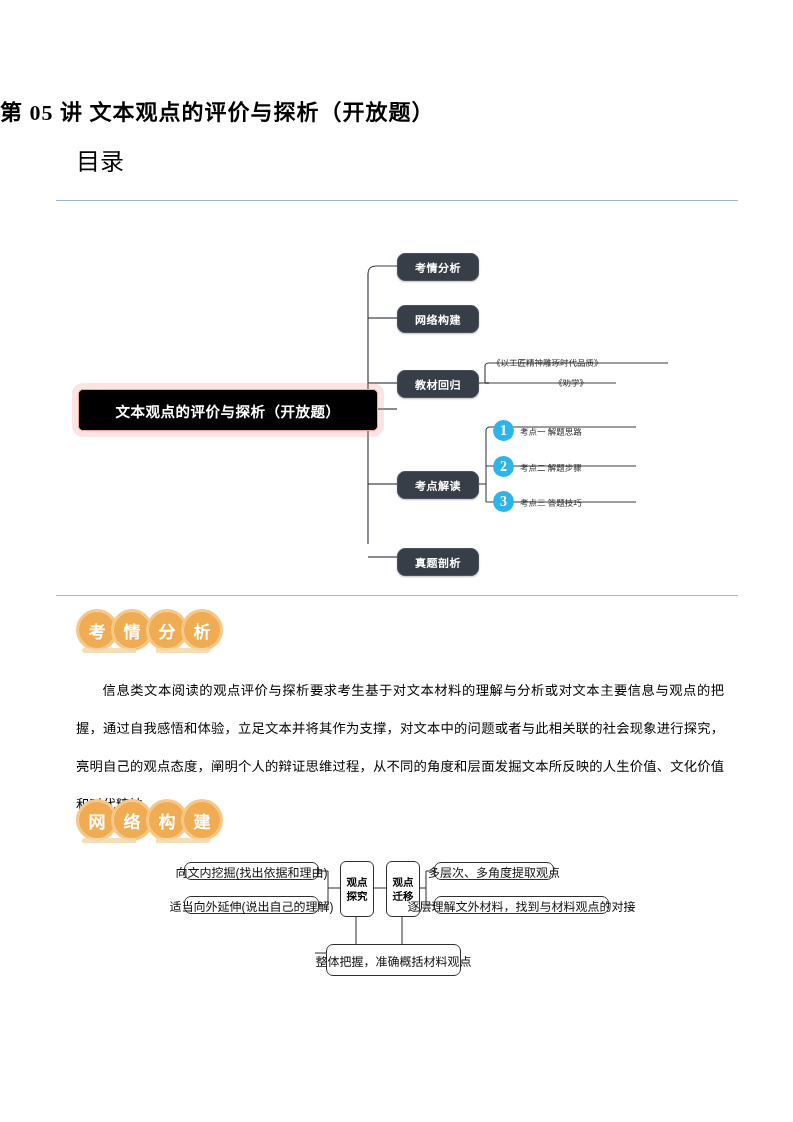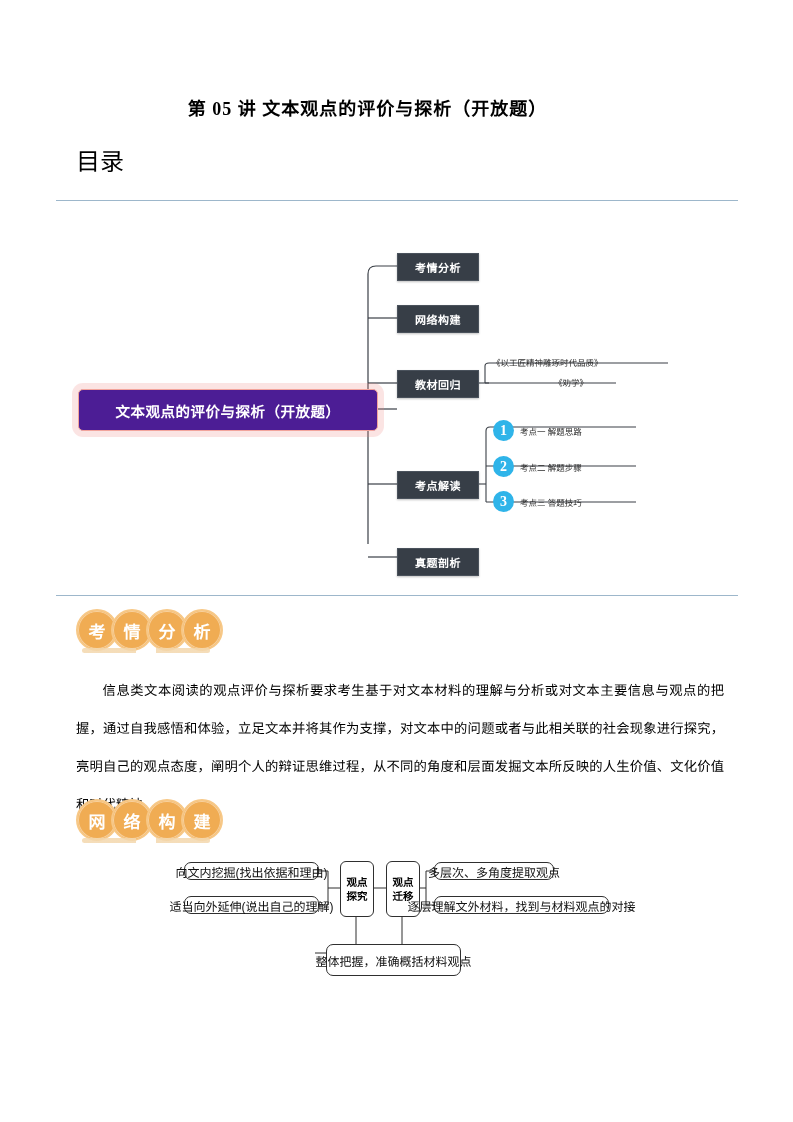--- a/index.html
+++ b/index.html
@@ -10,23 +10,23 @@
     font-family:"Liberation Serif", serif;
     color:#000;
     position:relative;
     overflow:hidden;
   }
   .page{ position:relative; width:793px; height:1122px; }
 
   
   .doc-title{
     position:absolute; left:0; top:94px; width:735px;
-    text-align:center;
-    font-family:"Liberation Serif", serif;
-    font-size:18px; font-weight:700; letter-spacing:1px;
+    text-align:left;
+    font-family:"Liberation Serif", serif;
+    font-size:22px; font-weight:700; letter-spacing:1px;
     white-space:nowrap;
   }
   .toc-label{
     position:absolute; left:76px; top:142px;
     font-family:"Liberation Serif", serif;
     font-size:24px; font-weight:400;
   }
 
   
   .hrule{
@@ -36,35 +36,35 @@
   .hrule.r1{ top:200px; }
   .hrule.r2{ top:595px; }
 
   
   .mindmap{ position:absolute; left:56px; top:232px; width:682px; height:360px; }
   .mm-svg{ position:absolute; left:0; top:0; }
 
   .mm-root{
     position:absolute; left:22px; top:157px;
     width:298px; height:40px;
-    background:#4c1d95;
+    background:#000000;
     border:1px solid #f2a49c;
     border-radius:5px;
     box-shadow:0 0 0 6px rgba(239,134,128,0.22);
     display:flex; align-items:center; justify-content:center;
     color:#fff; font-family:"Liberation Sans", sans-serif;
     font-size:14.5px; font-weight:700; letter-spacing:.5px;
   }
 
   .mm-node{
     position:absolute;
     width:80px; height:26px;
     background:#373e47;
     border:1px solid #4a525c;
-    border-radius:0;
+    border-radius:8px;
     display:flex; align-items:center; justify-content:center;
     color:#fff; font-family:"Liberation Sans", sans-serif;
     font-size:11px; font-weight:700; letter-spacing:.5px;
     box-shadow:0 1px 2px rgba(0,0,0,.25);
   }
   .n1{ left:341px; top:21px; }
   .n2{ left:341px; top:73px; }
   .n3{ left:341px; top:138px; }
   .n4{ left:341px; top:239px; }
   .n5{ left:341px; top:316px; }

